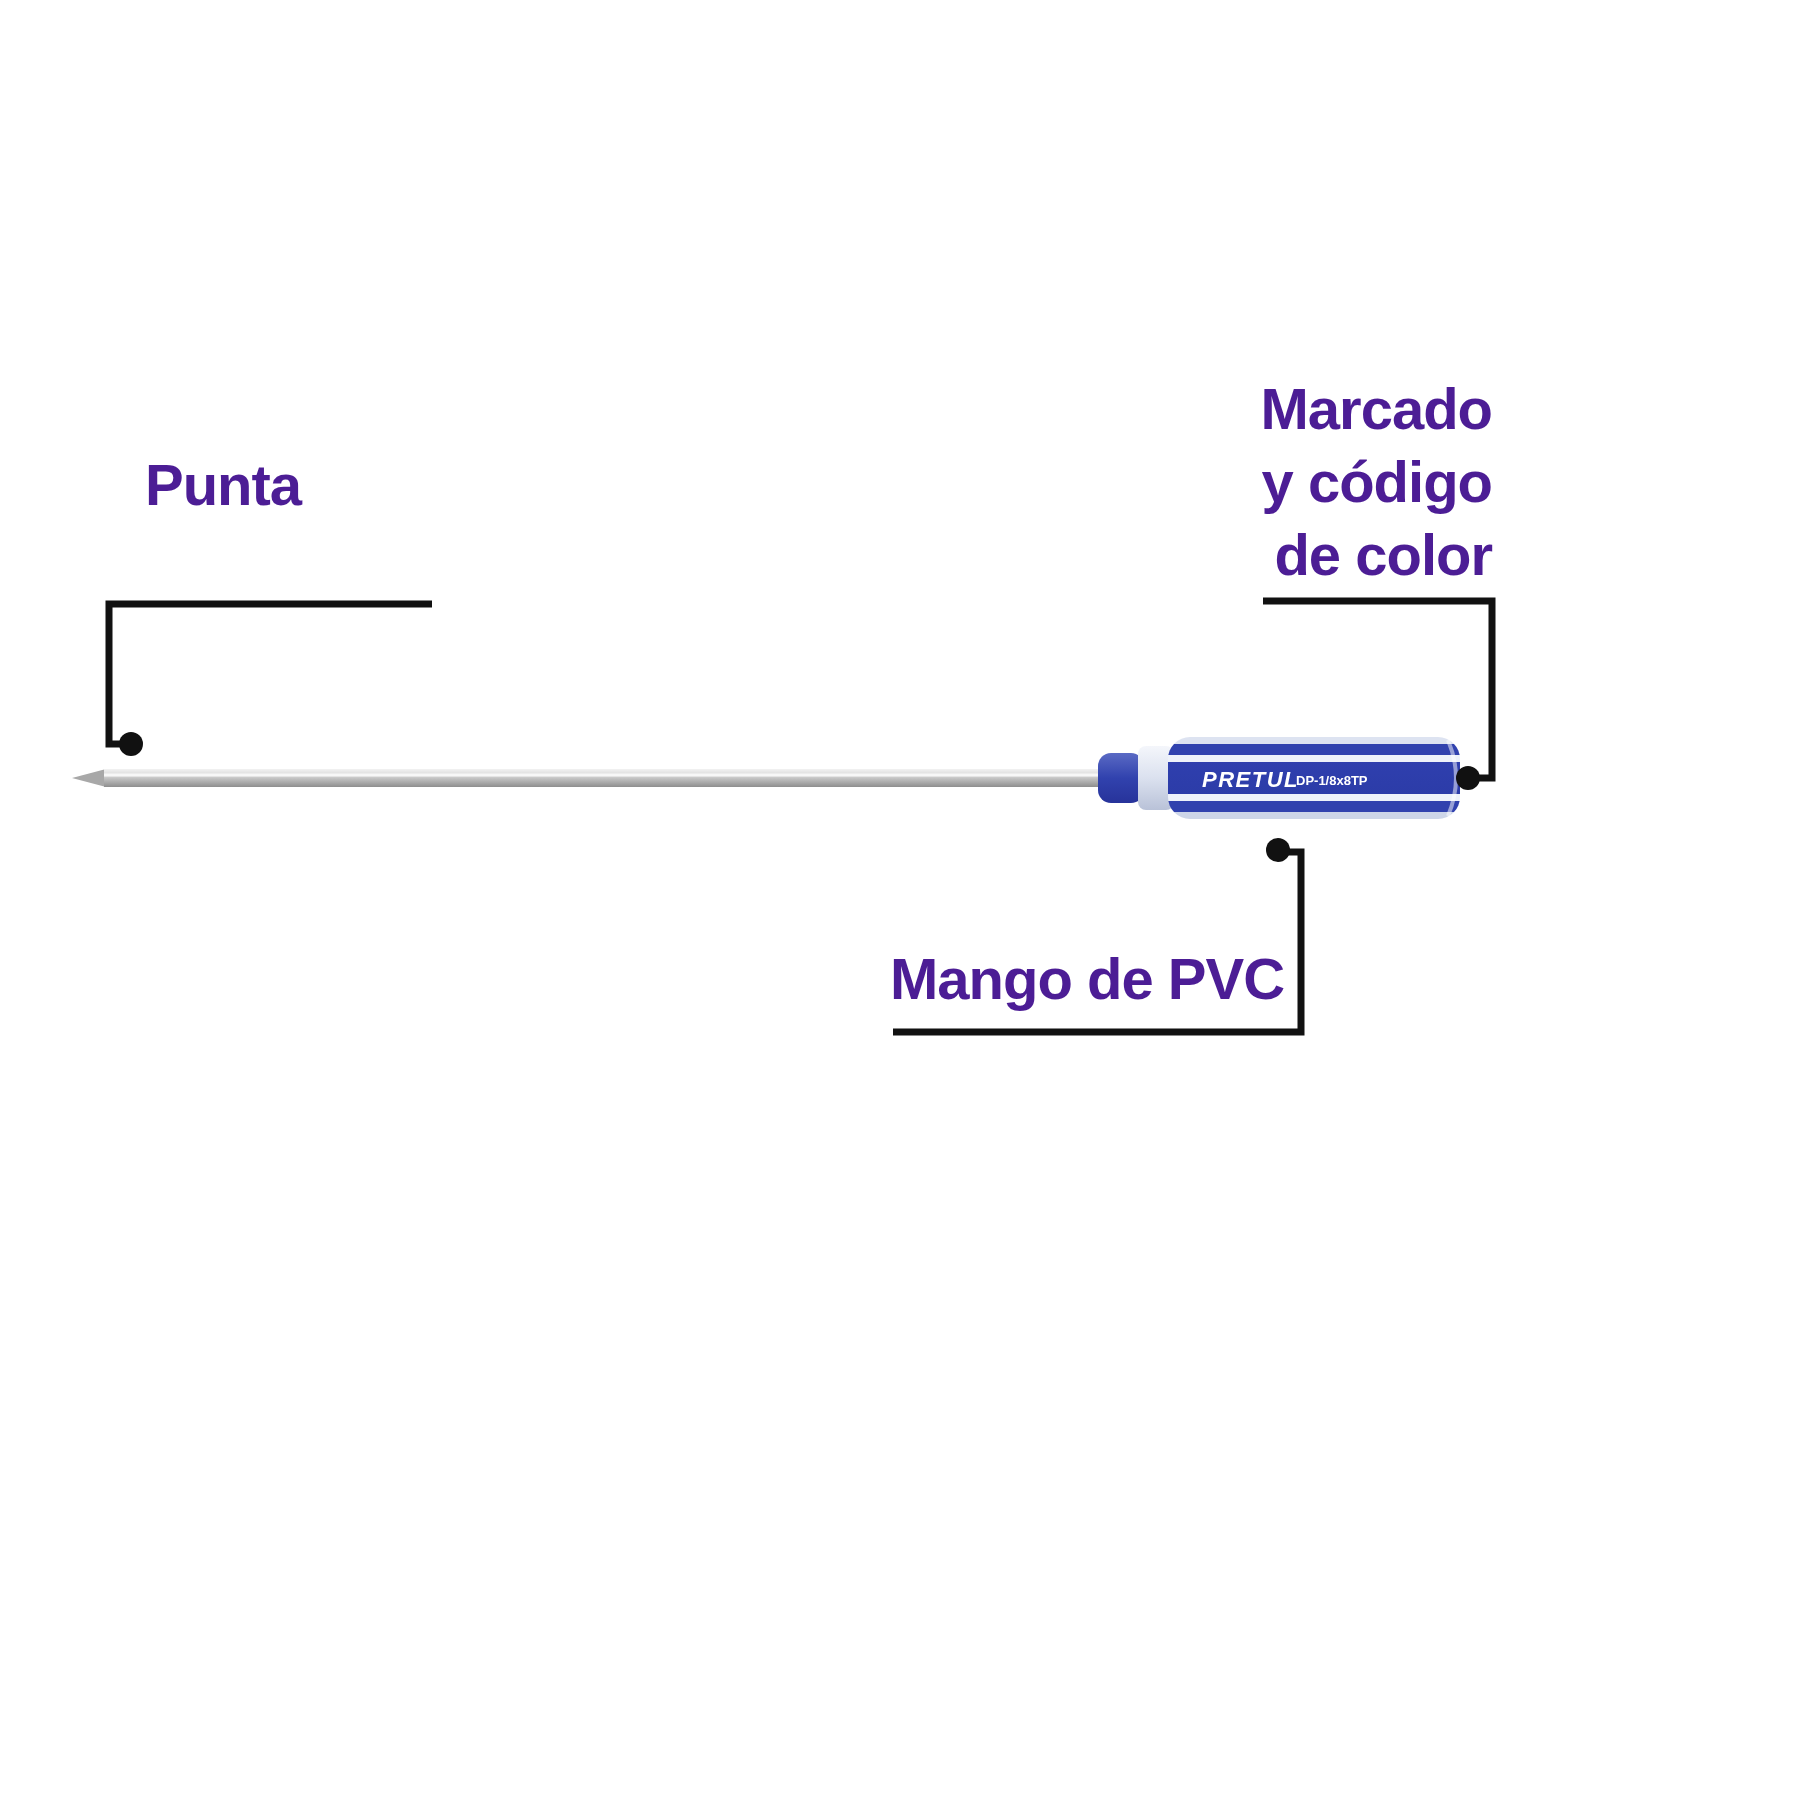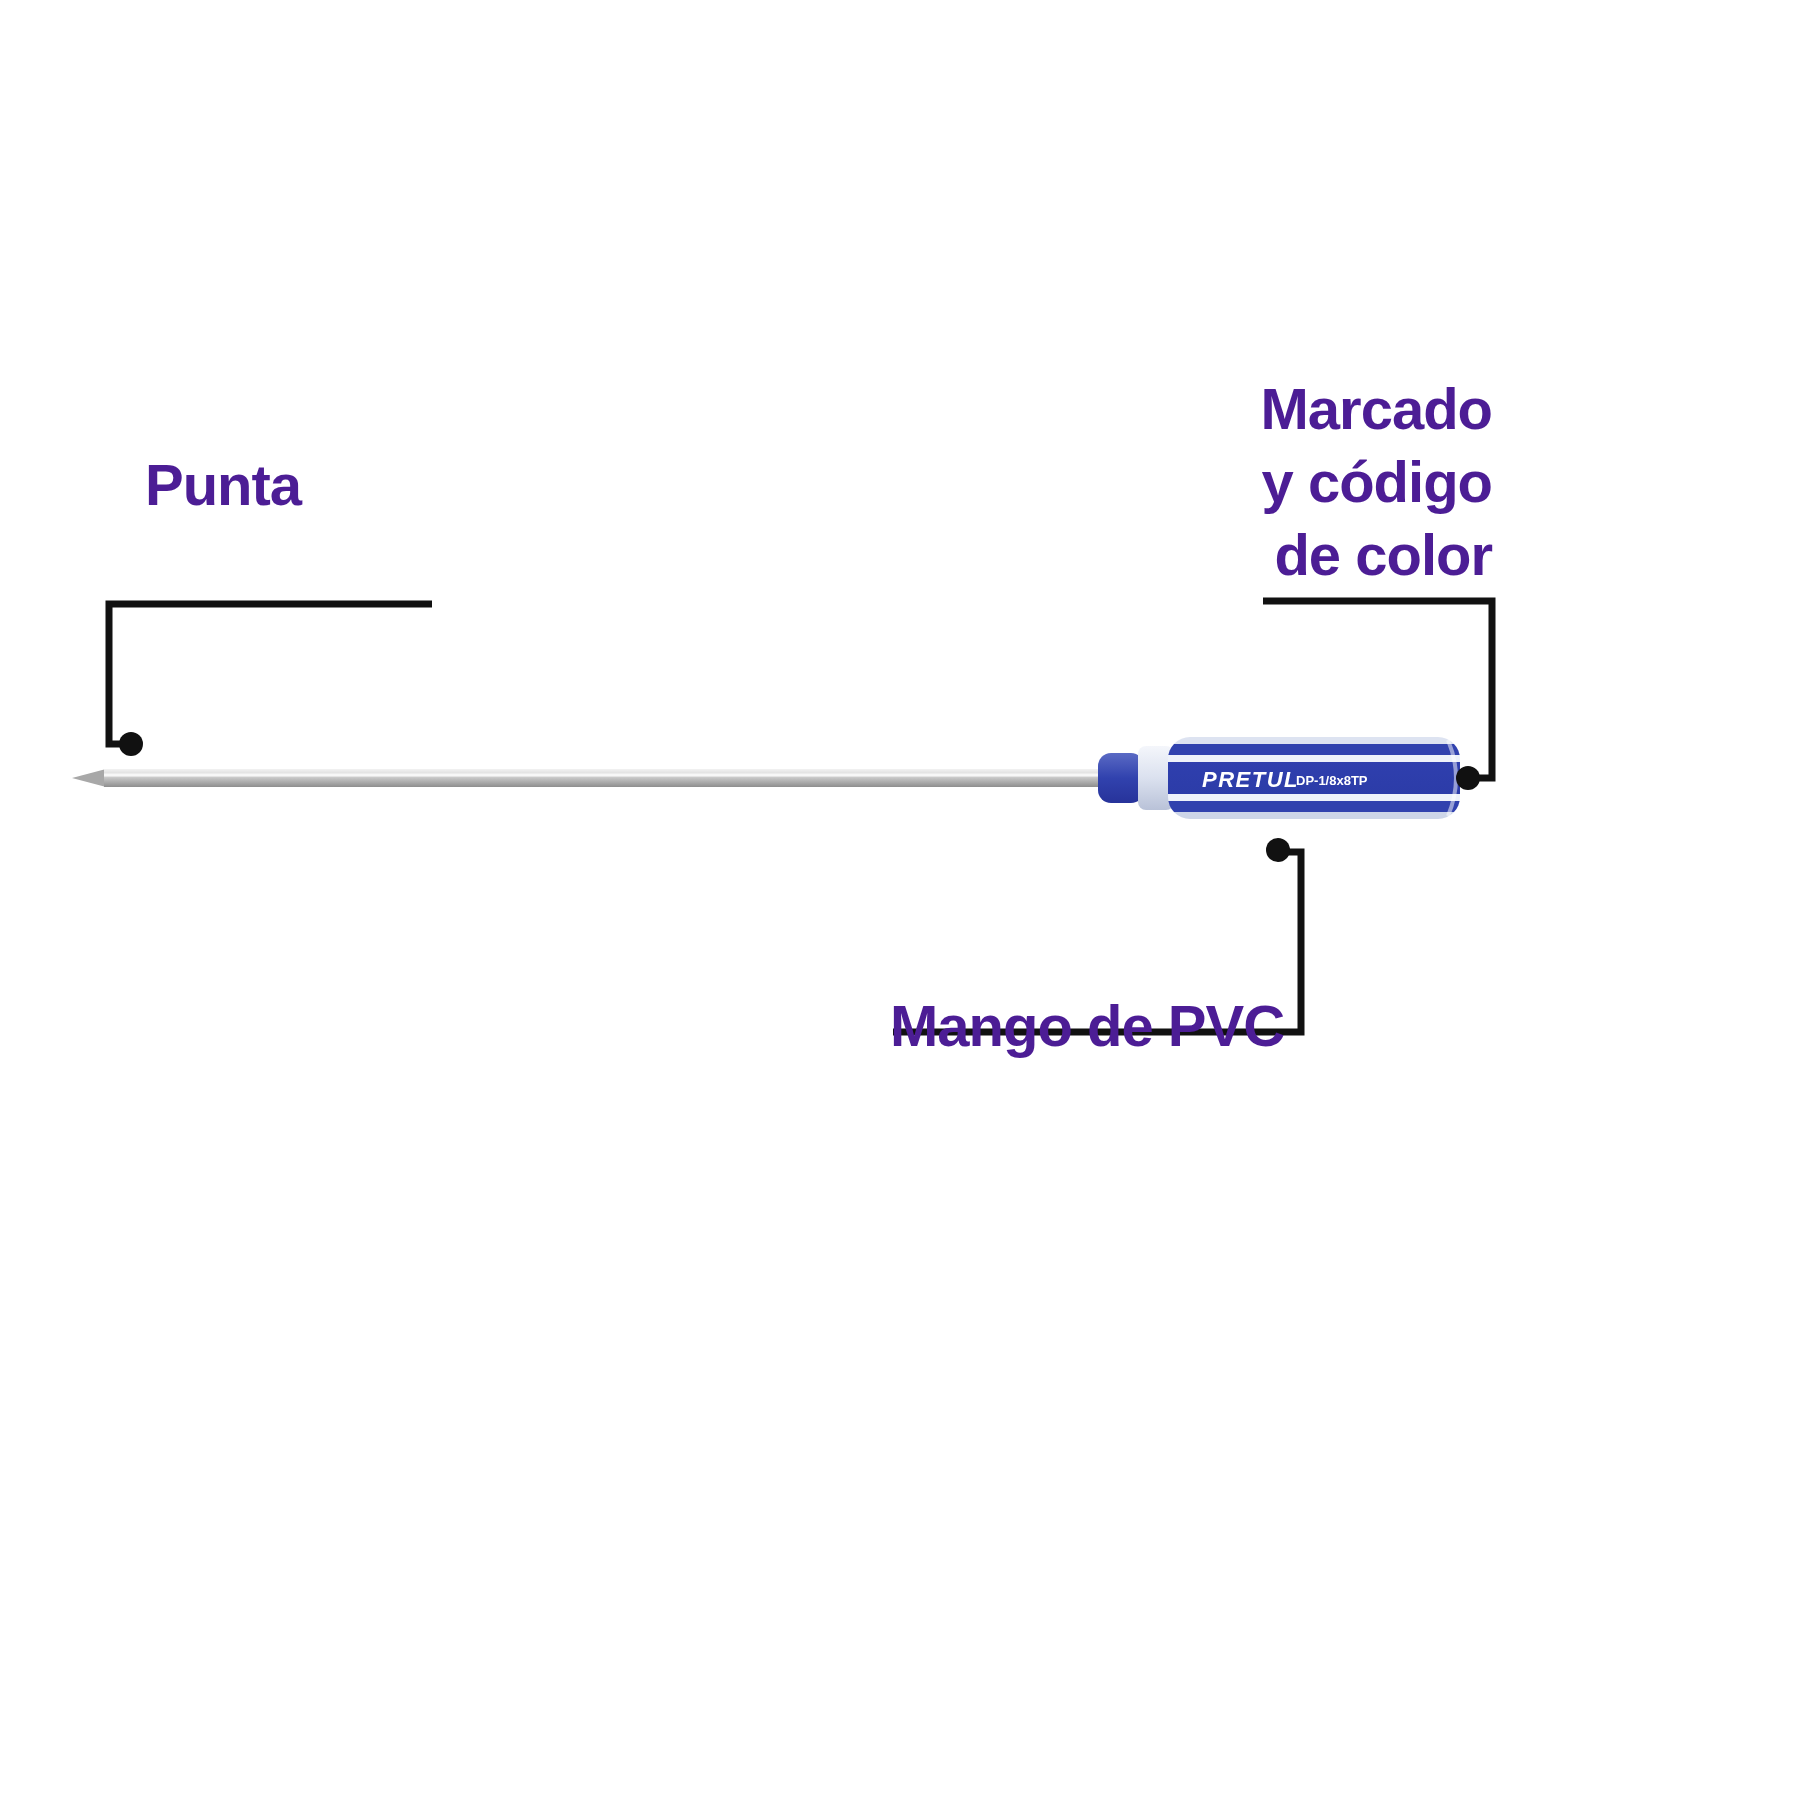--- a/index.html
+++ b/index.html
@@ -20,21 +20,21 @@
     color: #4c1d95;
     font-weight: 700;
     font-size: 58px;
     line-height: 73px;
     letter-spacing: -1px;
     white-space: nowrap;
   }
   .label .line { display: block; }
   #label-tip    { left: 103px; top: 448px; text-align: left; margin-left: 42px; }
   #label-marking{ right: 308px; top: 372px; text-align: right; }
-  #label-handle { left: 890px; top: 942px; text-align: center; margin-top: 47px; }
+  #label-handle { left: 890px; top: 942px; text-align: center; }
   #figure-svg {
     position: absolute;
     left: 0; top: 0;
     width: 1800px;
     height: 1800px;
   }
   .brand-text {
     font-family: "Liberation Sans", sans-serif;
     font-weight: 700;
     font-style: italic;

